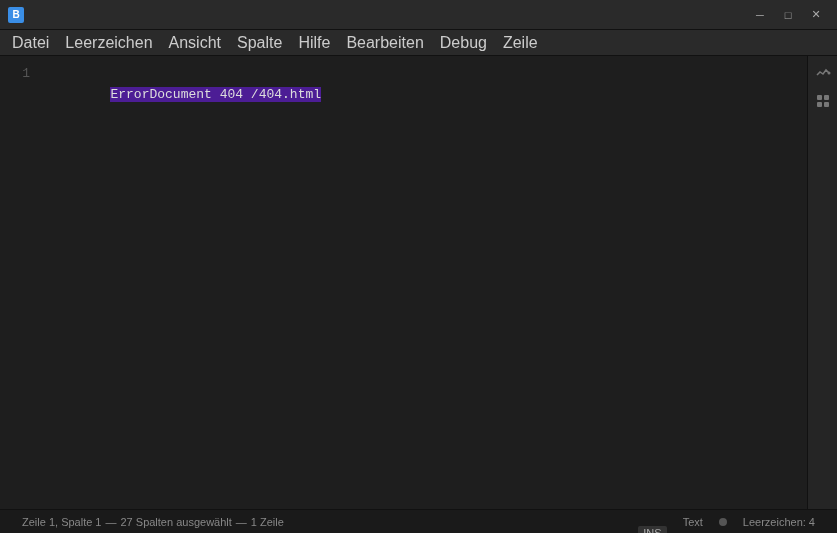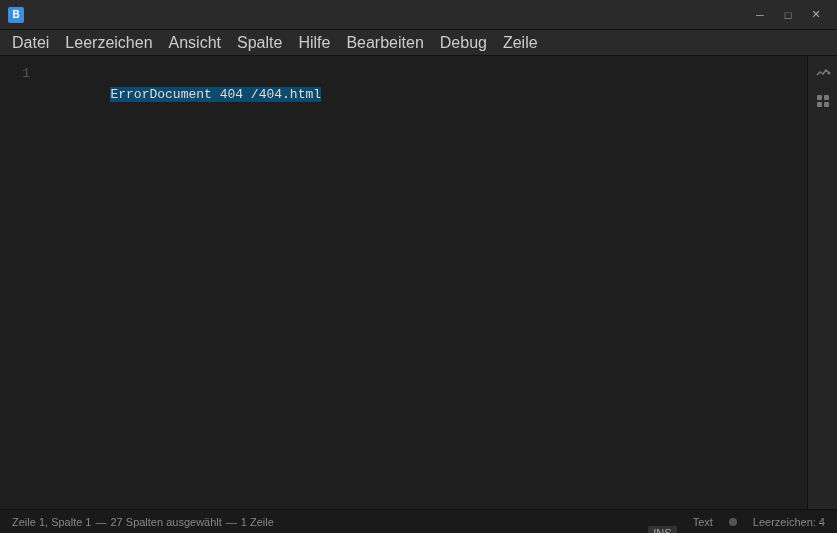--- a/index.html
+++ b/index.html
@@ -130,21 +130,21 @@
       line-height: 1.6;
       color: #ddd;
       overflow: auto;
     }
 
     .code-line {
       white-space: pre;
     }
 
     .code-selected {
-      background: #0c4a6e;
+      background: #4c1d95;
     }
 
     
     #right-sidebar {
       width: 30px;
       background: #252525;
       border-left: 1px solid #111;
       display: flex;
       flex-direction: column;
       align-items: center;
@@ -165,21 +165,21 @@
       border-radius: 3px;
     }
 
     
     #status-bar {
       height: 24px;
       background: #1a1a1a;
       border-top: 1px solid #111;
       display: flex;
       align-items: center;
-      padding: 0 12px;
+      padding: 0 22px;
       font-size: 11px;
       color: #888;
       flex-shrink: 0;
       gap: 5px;
     }
 
     #status-left {
       flex: 1;
       display: flex;
       align-items: center;

